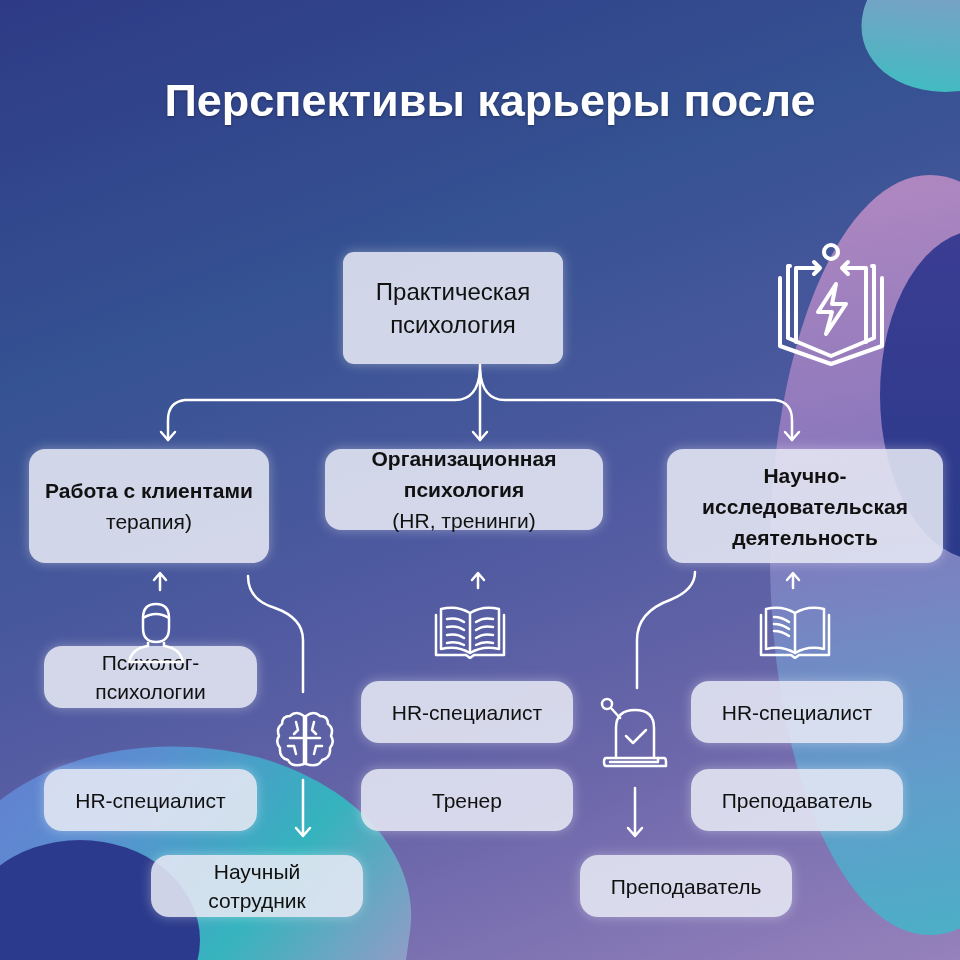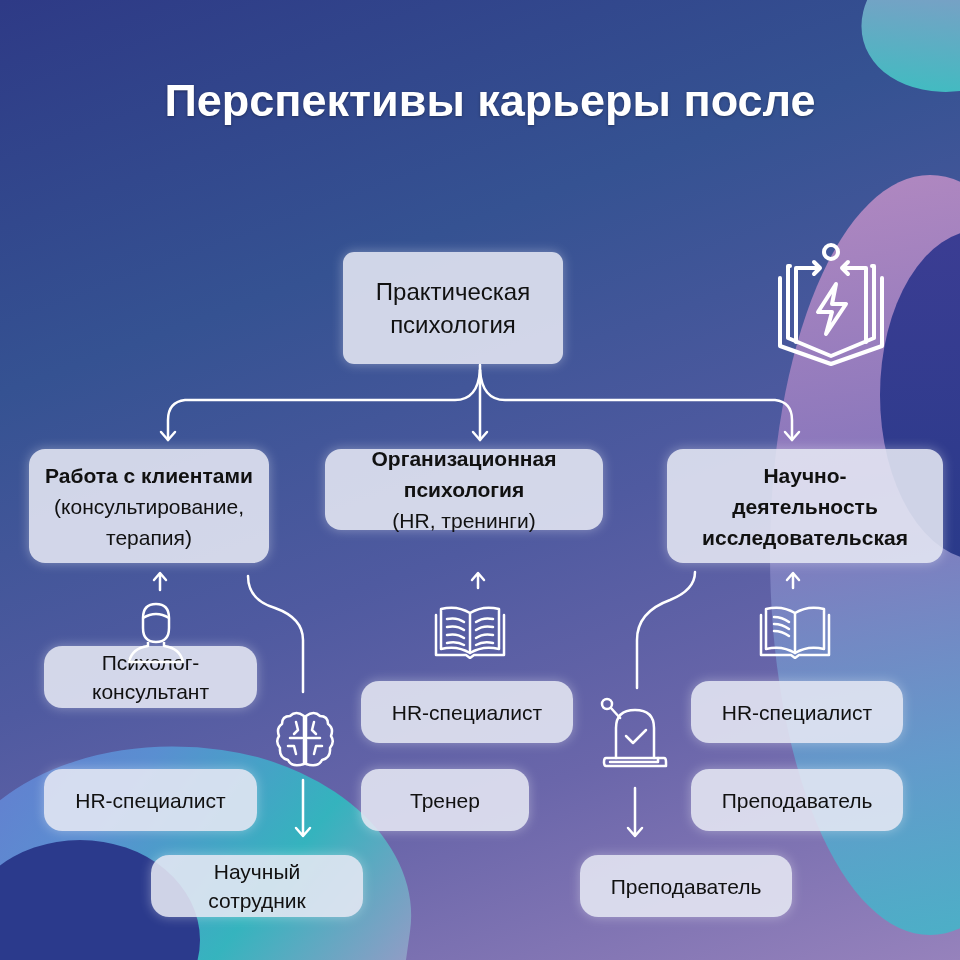--- a/index.html
+++ b/index.html
@@ -65,50 +65,49 @@
   <path d="M635 788 L635 836 M628 828 L635 836 L642 828"></path>
 </svg>
 
 <div class="box root" style="left:343px; top:252px; width:220px; height:112px;border-radius:11px;">
   <span>Практическая</span>
   <span>психология</span>
 </div>
 
 <div class="box cat" style="left:29px; top:449px; width:240px; height:114px;">
   <span class="bold">Работа с клиентами</span>
-  <span>(консультирование,</span>
   <span>терапия)</span>
 </div>
 <div class="box cat" style="left:325px; top:449px; width:278px; height:81px;align-items:center;">
   <span class="bold">Организационная</span>
   <span class="bold">психология</span>
   <span>(HR, тренинги)</span>
 </div>
 <div class="box cat" style="left:646px; top:449px; width:276px; height:114px;margin-left:21px;">
   <span class="bold">Научно-</span>
+  <span class="bold">исследовательская</span>
   <span class="bold">деятельность</span>
-  <span class="bold">исследовательская</span>
 </div>
 
 <div class="box job" style="left:44px; top:646px; width:213px; height:62px;">
   <span>Психолог-</span>
-  <span>консультант</span>
+  <span>психологии</span>
 </div>
 <div class="box job" style="left:44px; top:769px; width:213px; height:62px;">
   <span>HR-специалист</span>
 </div>
 <div class="box job" style="left:151px; top:855px; width:212px; height:62px;">
   <span>Научный</span>
   <span>сотрудник</span>
 </div>
 
 <div class="box job" style="left:361px; top:681px; width:212px; height:62px;">
   <span>HR-специалист</span>
 </div>
-<div class="box job" style="left:361px; top:769px; width:168px; height:62px;justify-content:center;">
+<div class="box job" style="left:361px; top:769px; width:212px; height:62px;justify-content:center;">
   <span>Тренер</span>
 </div>
 
 <div class="box job" style="left:691px; top:681px; width:212px; height:62px;">
   <span>HR-специалист</span>
 </div>
 <div class="box job" style="left:691px; top:769px; width:212px; height:62px;">
   <span>Преподаватель</span>
 </div>
 <div class="box job" style="left:580px; top:855px; width:212px; height:62px;">

